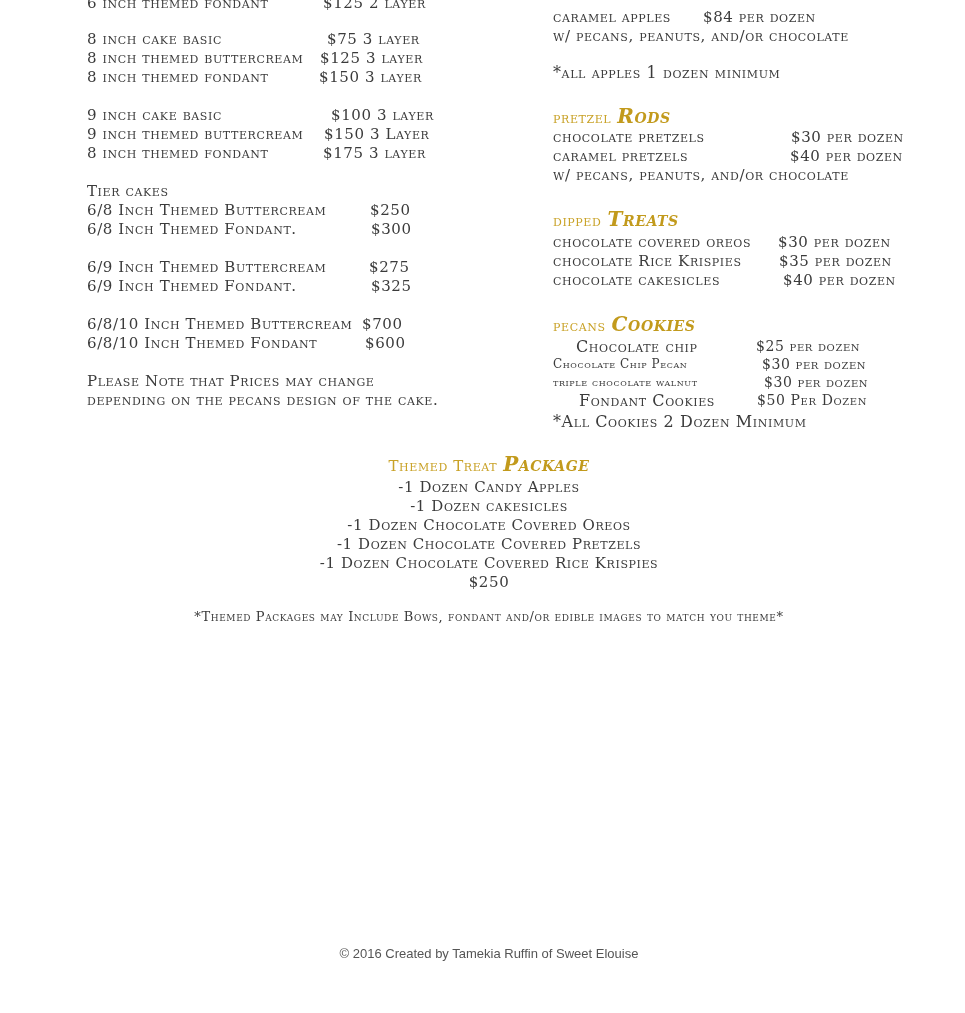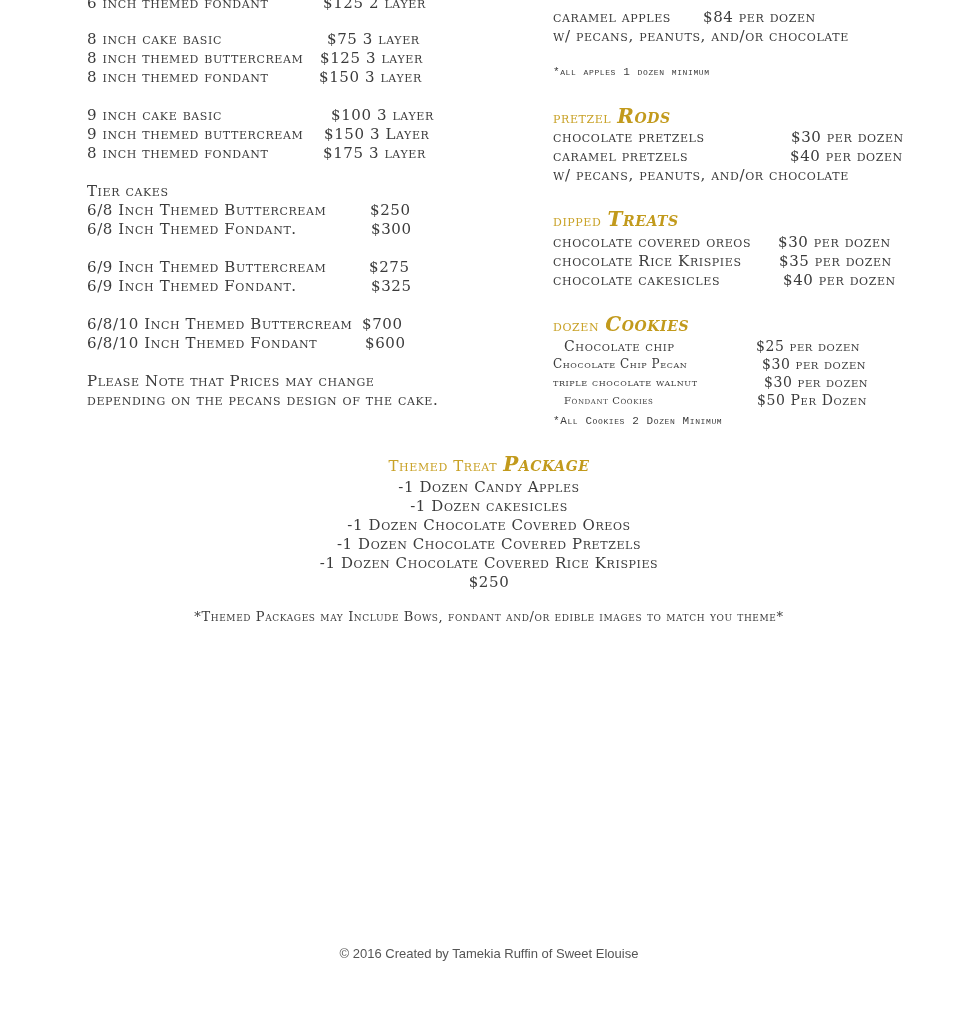--- a/index.html
+++ b/index.html
@@ -1,21 +1,21 @@
 <!DOCTYPE html>
 <html><head>
 <meta charset="utf-8">
 <style>
   html, body { margin: 0; padding: 0; background: #ffffff; }
   body { width: 965px; height: 1013px; position: relative; overflow: hidden;
          font-family: "DejaVu Serif", serif; color: #3b3b3b; }
   .sc { font-variant: small-caps; letter-spacing: 0.6px; }
   .line { position: absolute; font-size: 15px; white-space: nowrap; line-height: 19px; }
   .price { position: absolute; font-size: 15px; white-space: nowrap; line-height: 19px; }
-  .small { font-size: 11px; font-family: Liberation Mono, monospace; }
+  .small { font-size: 16px; }
   .heading { position: absolute; white-space: nowrap; font-size: 16px; color: #c9a227; }
   .heading .script { font-family: "DejaVu Serif", serif; font-style: italic; font-weight: bold;
                      font-size: 20px; color: #c29a1c; margin-left: 6px; }
   .center { position: absolute; left: 0; width: 978px; text-align: center; font-size: 15px;
             white-space: nowrap; line-height: 19px; }
   .footer { position: absolute; left: 0; width: 978px; text-align: center; top: 946px;
             font-family: "Liberation Sans", sans-serif; font-size: 13px; color: #555555; }
 </style>
 </head>
 <body>
@@ -86,29 +86,29 @@
     <span>dipped</span><span class="script">Treats</span>
   </div>
   <div class="line sc" style="left:553px;top:233px">chocolate covered oreos</div>
   <div class="price sc" style="left:778px;top:233px">$30 per dozen</div>
   <div class="line sc" style="left:553px;top:252px">chocolate Rice Krispies</div>
   <div class="price sc" style="left:779px;top:252px">$35 per dozen</div>
   <div class="line sc" style="left:553px;top:271px">chocolate cakesicles</div>
   <div class="price sc" style="left:783px;top:271px">$40 per dozen</div>
 
   <div class="heading sc" style="left:553px;top:312px">
-    <span>dozen</span><span class="script">Cookies</span>
+    <span>pecans</span><span class="script">Cookies</span>
   </div>
-  <div class="line sc" style="left:564px;top:337px;font-size:14px">Chocolate chip</div>
+  <div class="line sc" style="left:576px;top:337px;font-size:16px">Chocolate chip</div>
   <div class="price sc" style="left:756px;top:337px;font-size:14px">$25 per dozen</div>
   <div class="line sc" style="left:553px;top:355px;font-size:12px">Chocolate Chip Pecan</div>
   <div class="price sc" style="left:762px;top:355px;font-size:14px">$30 per dozen</div>
   <div class="line sc" style="left:553px;top:373px;font-size:12px">triple chocolate walnut</div>
   <div class="price sc" style="left:764px;top:373px;font-size:14px">$30 per dozen</div>
-  <div class="line sc" style="left:564px;top:391px;font-size:10px">Fondant Cookies</div>
+  <div class="line sc" style="left:579px;top:391px;font-size:16px">Fondant Cookies</div>
   <div class="price sc" style="left:757px;top:391px;font-size:14px">$50 Per Dozen</div>
   <div class="line sc small" style="left:553px;top:412px">*All Cookies 2 Dozen Minimum</div>
 </div>
 
 <div>
   <div class="center heading sc" style="top:455px;position:absolute;left:0;width:978px;text-align:center">
     <span>Themed Treat</span><span class="script">Package</span>
   </div>
   <div class="center sc" style="top:478px">-1 Dozen Candy Apples</div>
   <div class="center sc" style="top:497px">-1 Dozen cakesicles</div>

